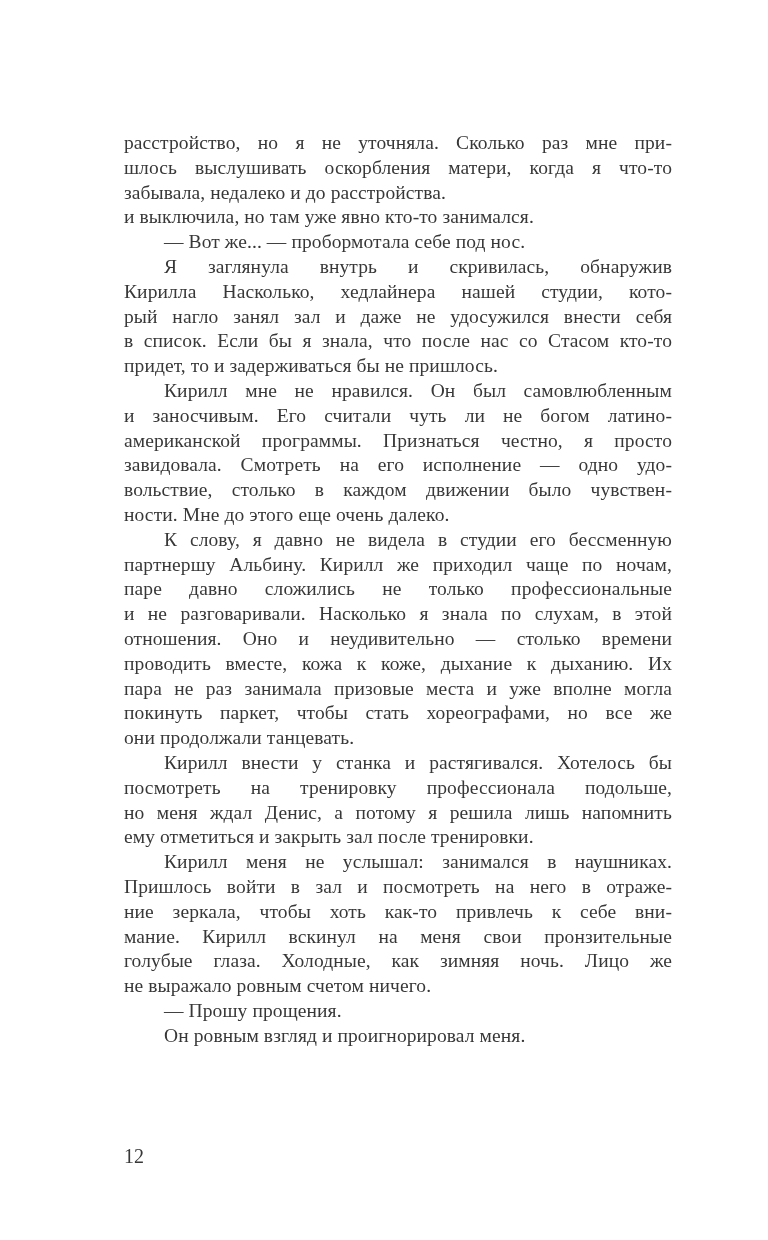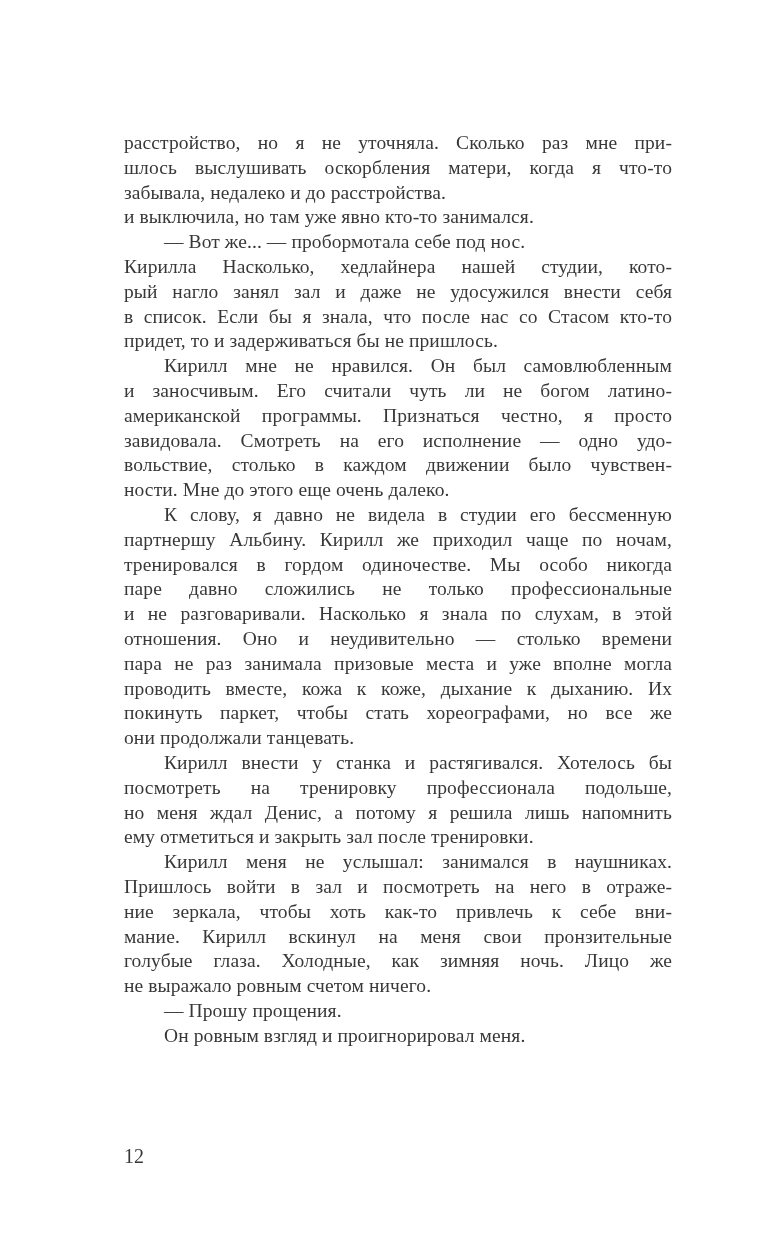--- a/index.html
+++ b/index.html
@@ -64,42 +64,42 @@
         <div class="line">шлось выслушивать оскорбления матери, когда я что-то</div>
         <div class="line last">забывала, недалеко и до расстройства.</div>
       </div>
       <div class="paragraph">
         <div class="line last">и выключила, но там уже явно кто-то занимался.</div>
       </div>
       <div class="paragraph">
         <div class="line last indented">— Вот же... — пробормотала себе под нос.</div>
       </div>
       <div class="paragraph">
+        <div class="line indented">Я заглянула внутрь и скривилась, обнаружив</div>
         <div class="line">Кирилла Насколько, хедлайнера нашей студии, кото-</div>
         <div class="line">рый нагло занял зал и даже не удосужился внести себя</div>
         <div class="line">в список. Если бы я знала, что после нас со Стасом кто-то</div>
         <div class="line last">придет, то и задерживаться бы не пришлось.</div>
       </div>
       <div class="paragraph">
         <div class="line indented">Кирилл мне не нравился. Он был самовлюбленным</div>
         <div class="line">и заносчивым. Его считали чуть ли не богом латино-</div>
         <div class="line">американской программы. Признаться честно, я просто</div>
         <div class="line">завидовала. Смотреть на его исполнение — одно удо-</div>
         <div class="line">вольствие, столько в каждом движении было чувствен-</div>
         <div class="line last">ности. Мне до этого еще очень далеко.</div>
       </div>
       <div class="paragraph">
         <div class="line indented">К слову, я давно не видела в студии его бессменную</div>
         <div class="line">партнершу Альбину. Кирилл же приходил чаще по ночам,</div>
-        <div class="line">тренировался в гордом одиночестве. Мы особо никогда</div>
         <div class="line">паре давно сложились не только профессиональные</div>
         <div class="line">и не разговаривали. Насколько я знала по слухам, в этой</div>
         <div class="line">отношения. Оно и неудивительно — столько времени</div>
+        <div class="line">проводить вместе, кожа к коже, дыхание к дыханию. Их</div>
         <div class="line">пара не раз занимала призовые места и уже вполне могла</div>
-        <div class="line">проводить вместе, кожа к коже, дыхание к дыханию. Их</div>
         <div class="line">покинуть паркет, чтобы стать хореографами, но все же</div>
         <div class="line last">они продолжали танцевать.</div>
       </div>
       <div class="paragraph">
         <div class="line indented">Кирилл внести у станка и растягивался. Хотелось бы</div>
         <div class="line">посмотреть на тренировку профессионала подольше,</div>
         <div class="line">но меня ждал Денис, а потому я решила лишь напомнить</div>
         <div class="line last">ему отметиться и закрыть зал после тренировки.</div>
       </div>
       <div class="paragraph">

